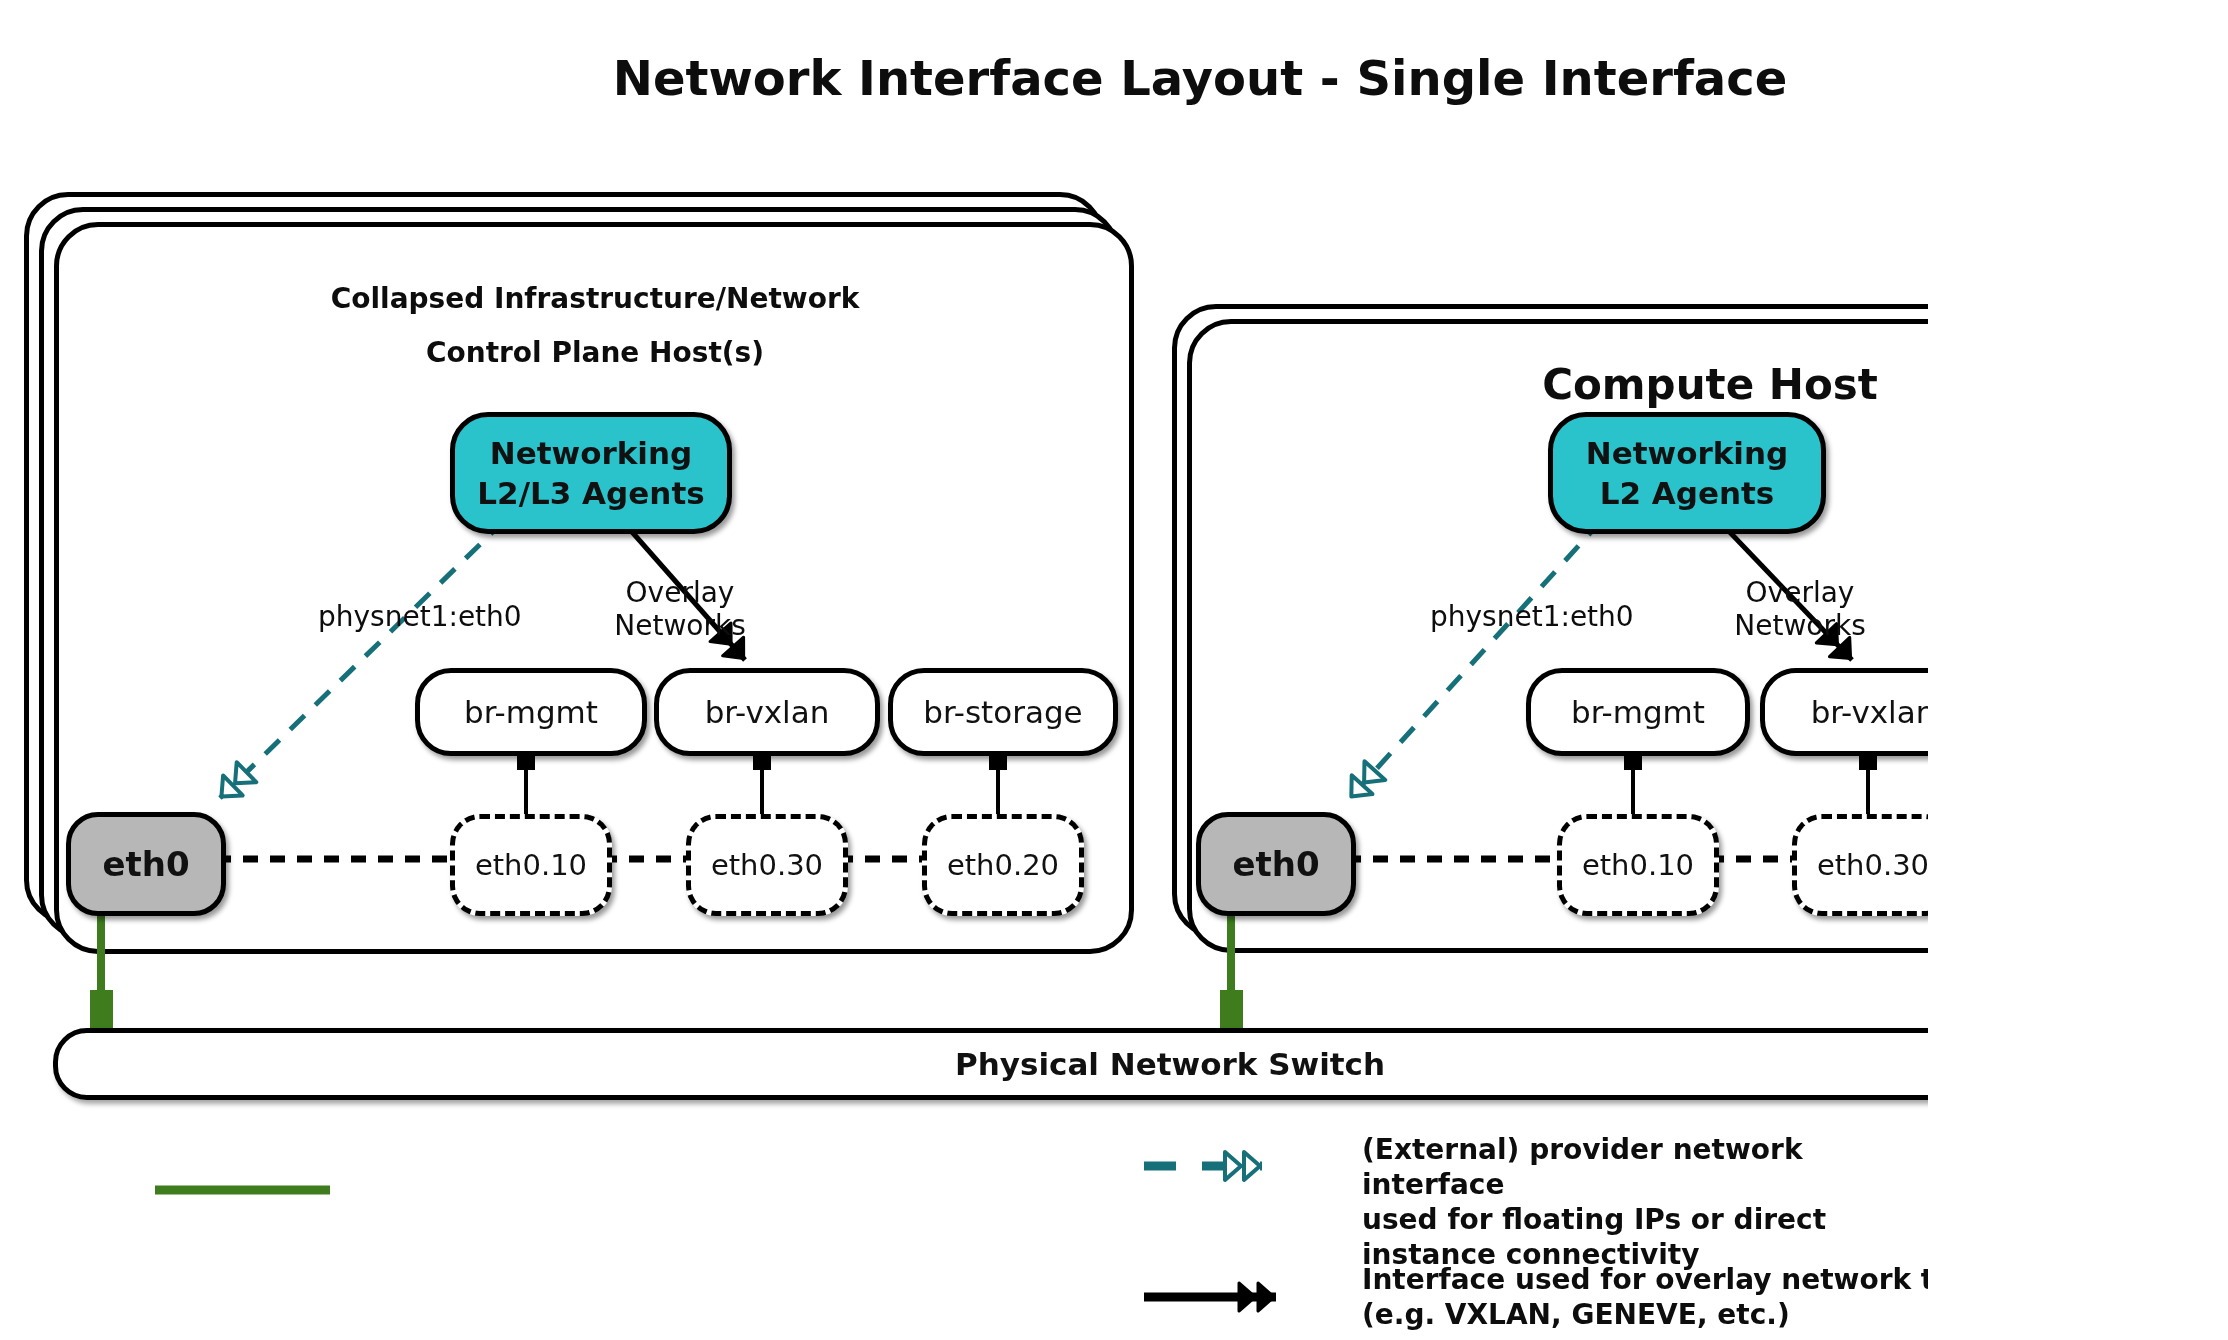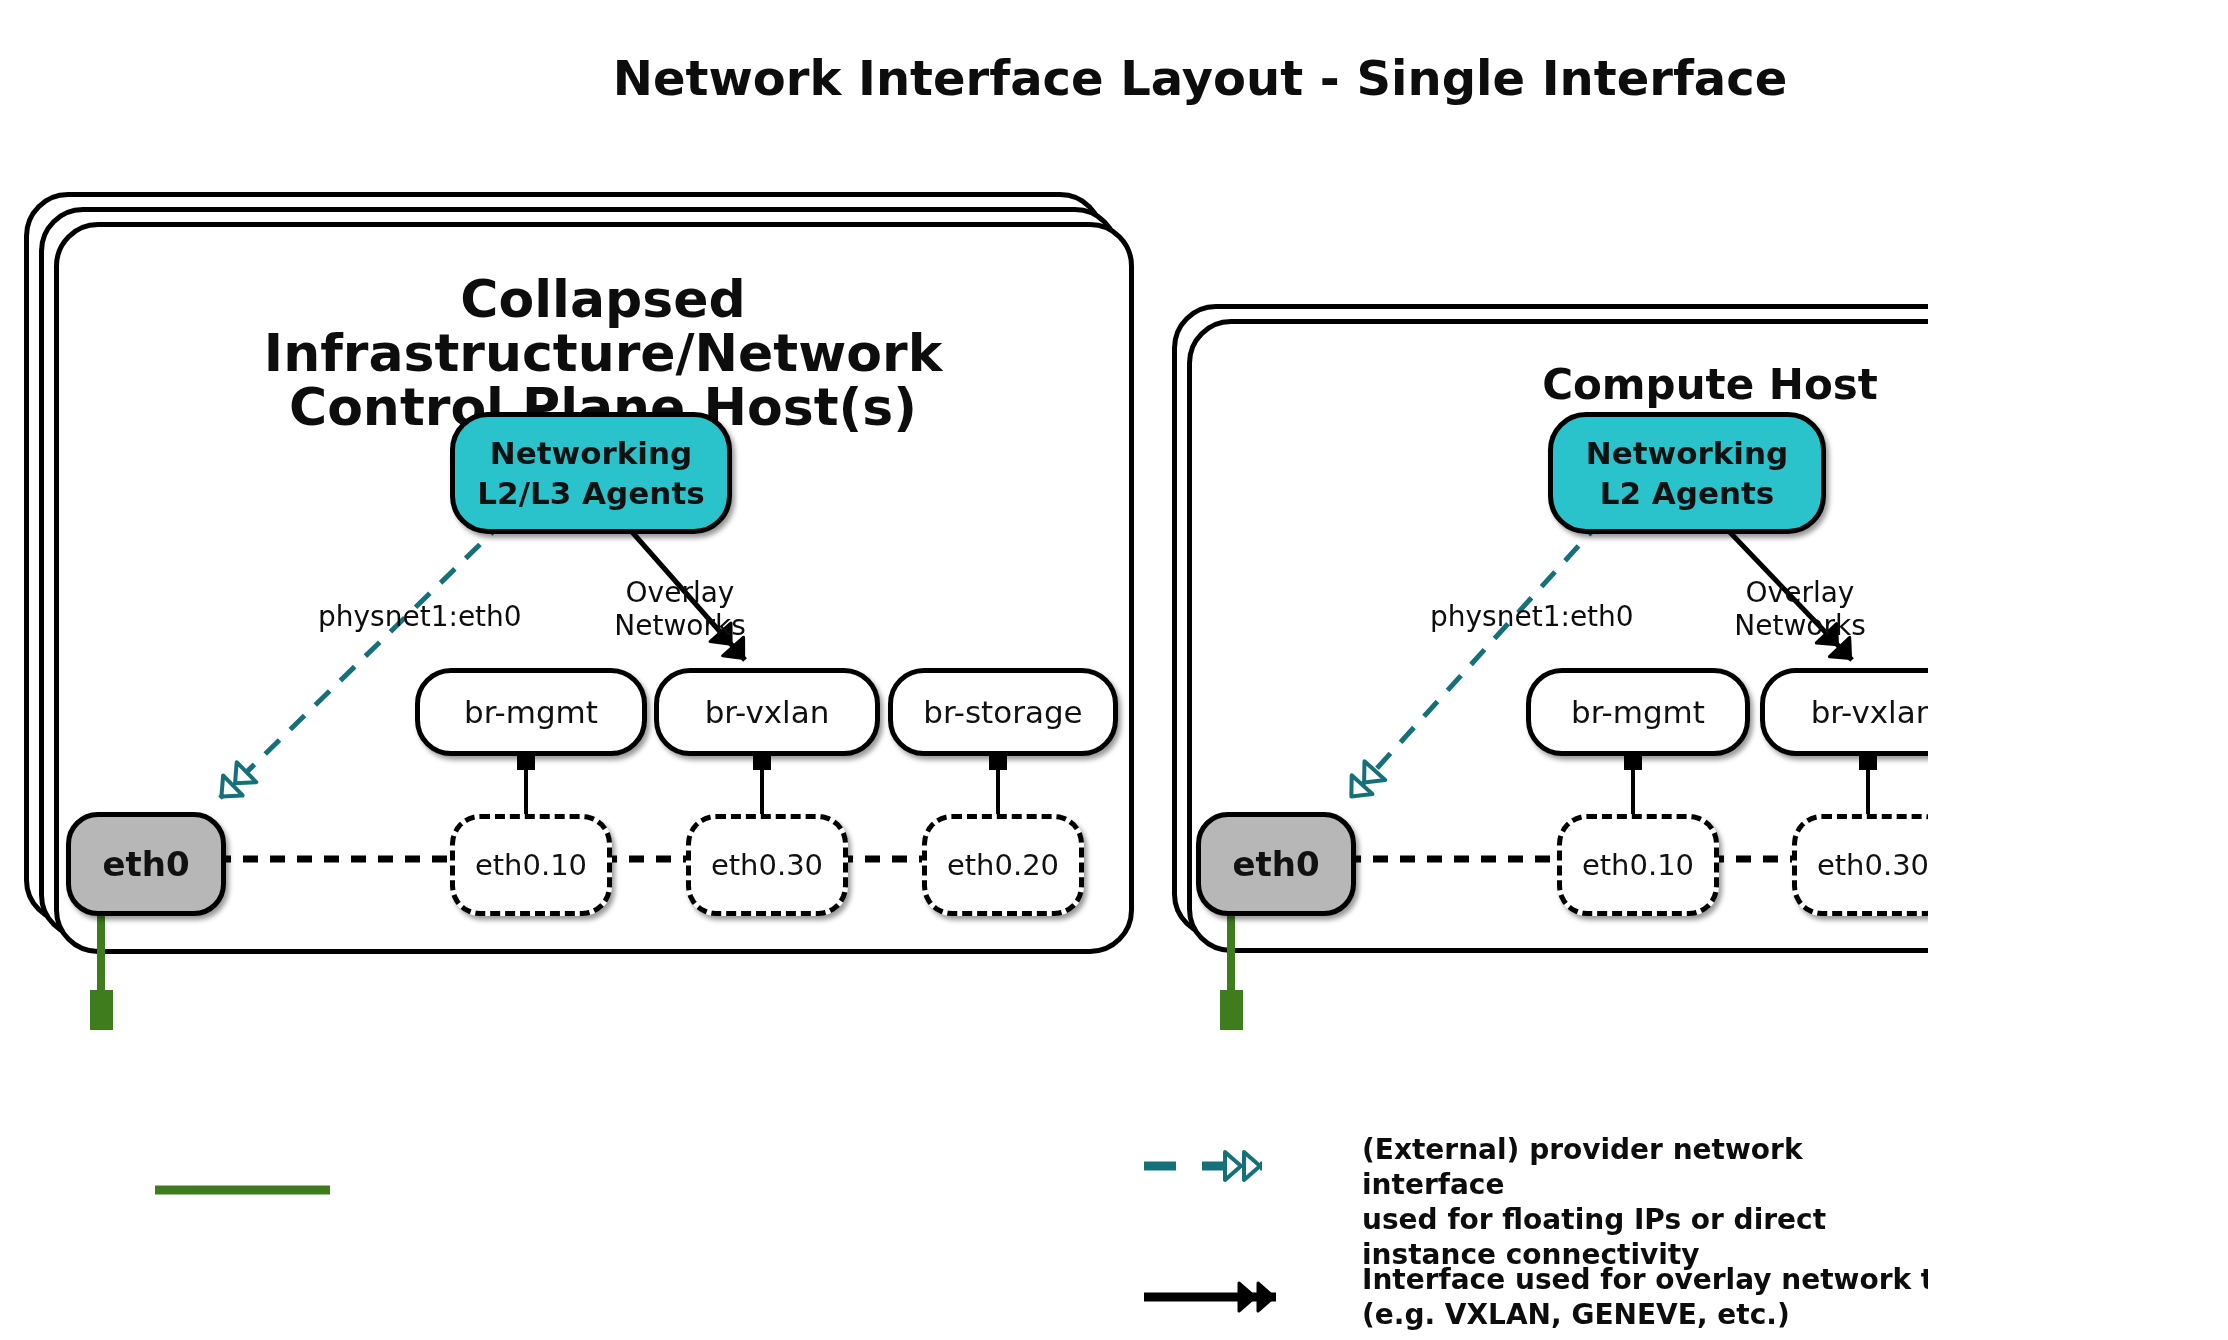--- a/index.html
+++ b/index.html
@@ -72,21 +72,21 @@
 </head>
 <body>
 
 <div id="canvas">
 
   <div class="abs main-title">Network Interface Layout - Single Interface</div>
 
   <div class="host-layer" style="left:24px;top:192px;width:1070px;height:722px;"></div>
   <div class="host-layer" style="left:39px;top:207px;width:1070px;height:722px;"></div>
   <div class="host-layer" style="left:54px;top:222px;width:1070px;height:722px;"></div>
-  <div class="host-title pre" style="left:168px;top:272px;width:870px;font-size:52px;line-height:54px;">Collapsed Infrastructure/Network
+  <div class="host-title pre" style="left:160px;top:272px;width:870px;font-size:28px;line-height:54px;">Collapsed Infrastructure/Network
 Control Plane Host(s)</div>
 
   <div class="host-layer" style="left:1172px;top:304px;width:1040px;height:624px;"></div>
   <div class="host-layer" style="left:1187px;top:319px;width:1040px;height:624px;"></div>
   <div class="host-title" style="left:1350px;top:360px;width:720px;font-size:42px;">Compute Host</div>
 
   <svg id="connector-layer" width="2228" height="1340" viewBox="0 0 2228 1340">
     <defs>
       <marker id="tealHead" markerWidth="46" markerHeight="36" refX="40" refY="17" orient="auto" markerUnits="userSpaceOnUse">
         <path class="teal-head-path" d="M3,3 L19,17 L3,31 Z"></path>
@@ -174,20 +174,23 @@
   <div class="node" style="left:1526px;top:668px;width:214px;height:78px;">br-mgmt</div>
   <div class="node" style="left:1760px;top:668px;width:216px;height:78px;">br-vxlan</div>
   <div class="node" style="left:1994px;top:668px;width:220px;height:78px;">br-storage</div>
 
   <div class="node vlan" style="left:1557px;top:814px;width:152px;height:92px;">eth0.10</div>
   <div class="node vlan" style="left:1792px;top:814px;width:152px;height:92px;">eth0.30</div>
   <div class="node vlan" style="left:2028px;top:814px;width:152px;height:92px;">eth0.20</div>
 
   <div class="node nic" style="left:1196px;top:812px;width:150px;height:94px;">eth0</div>
 
+  <div class="switch-bar">
+    <span>Physical Network Switch</span>
+  </div>
 
   <div class="legend-text pre" style="left:1362px;top:1262px;width:660px;line-height:35px;">Interface used for overlay network traffic
 (e.g. VXLAN, GENEVE, etc.)</div>
   <div class="legend-text pre" style="left:1362px;top:1132px;width:580px;line-height:35px;">(External) provider network interface
 used for floating IPs or direct
 instance connectivity</div>
 
 </div>
 
 </body></html>

